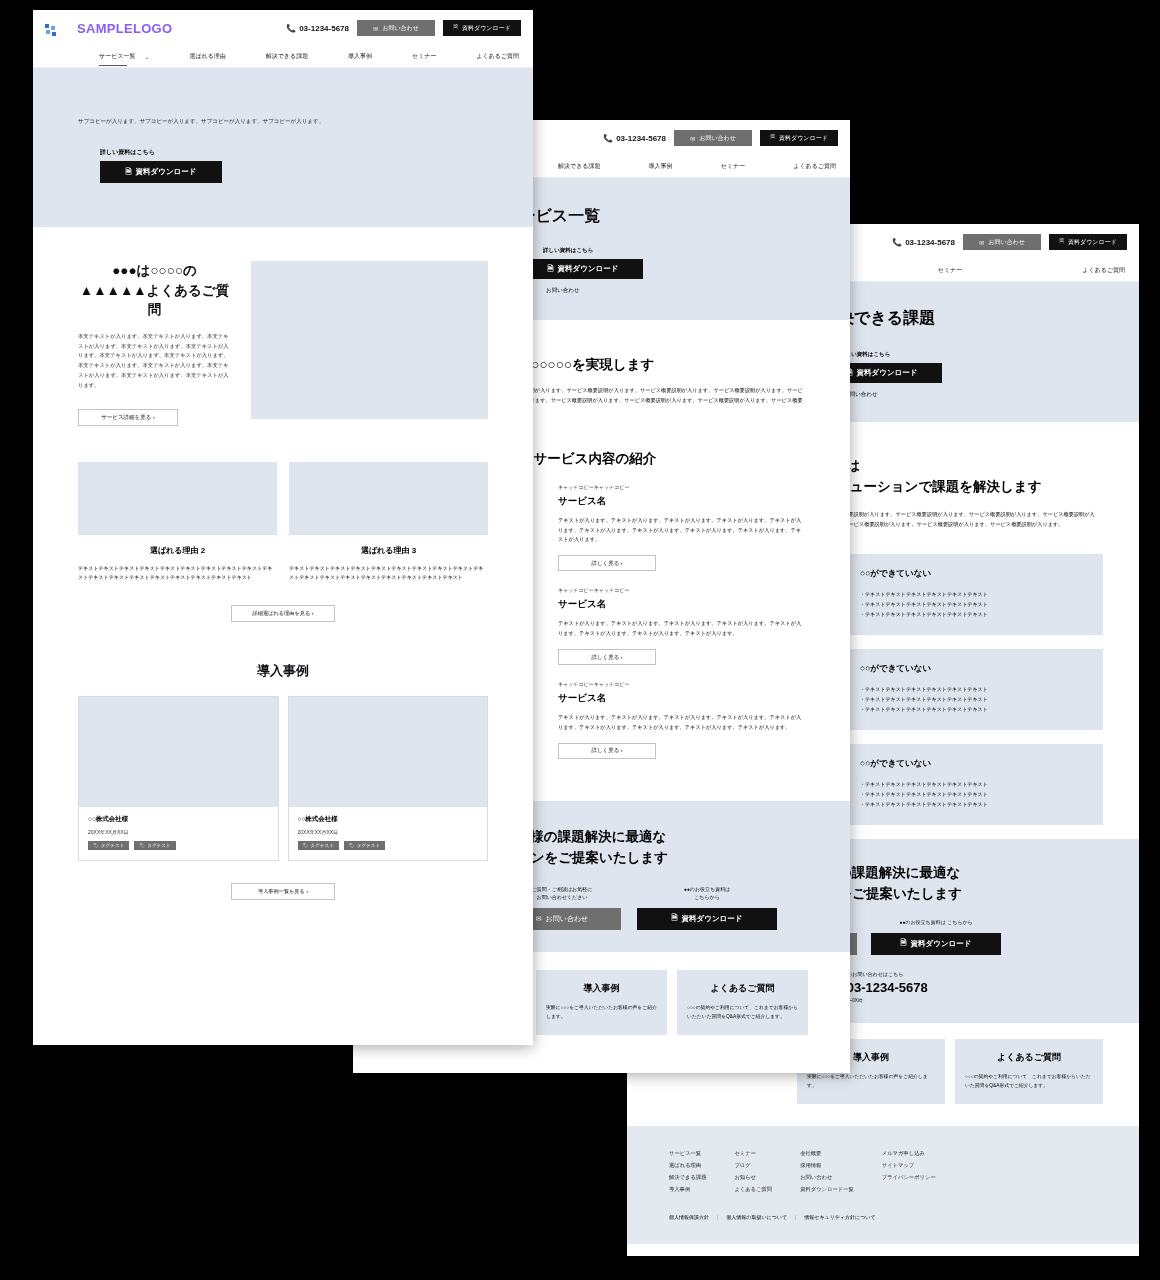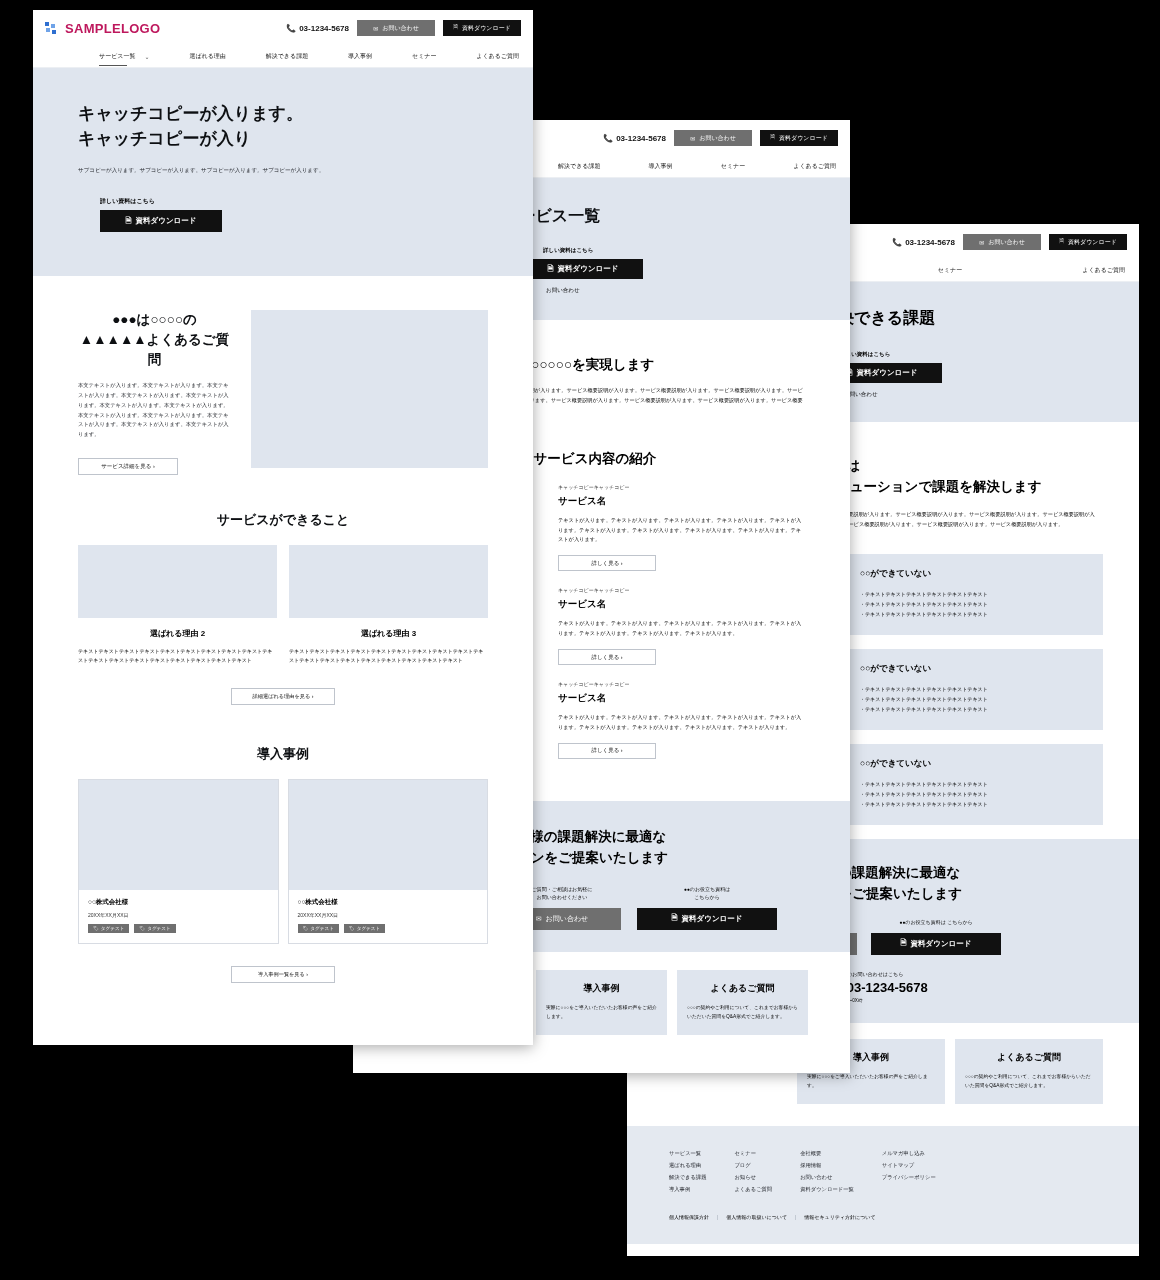--- a/index.html
+++ b/index.html
@@ -18,21 +18,21 @@
     overflow: hidden;
     box-shadow: 0 2px 14px rgba(0,0,0,.35);
   }
   #page-c { left: 627px; top: 224px; width: 512px; height: 1032px; z-index: 1; }
   #page-b { left: 353px; top: 120px; width: 497px; height: 953px; z-index: 2; }
   #page-a { left: 33px;  top: 10px;  width: 500px; height: 1035px; z-index: 3; }
 
   
   .hdr { background:#fff; width:100%; }
   .hdr-top { display:flex; align-items:center; height:36px; padding:0 12px; }
-  .logo { display:flex; align-items:center; gap:8px; font-weight:bold; font-size:13px; letter-spacing:.3px; color:#be185d; }
+  .logo { display:flex; align-items:flex-end; gap:20px; font-weight:bold; font-size:13px; letter-spacing:.3px; color:#8b5cf6; }
   .logo-mark { width:12px; height:12px; position:relative; flex:none; }
   .logo-mark i { position:absolute; width:4px; height:4px; background:#2f6fd0; }
   .logo-mark i:nth-child(1){left:0;top:0;}
   .logo-mark i:nth-child(2){left:6px;top:2px;background:#6fa3e8;}
   .logo-mark i:nth-child(3){left:1px;top:6px;background:#6fa3e8;}
   .logo-mark i:nth-child(4){left:7px;top:8px;}
   .hdr-right { margin-left:auto; display:flex; align-items:center; gap:8px; }
   .tel { font-size:8px; font-weight:bold; color:#111; display:flex; align-items:center; gap:3px; white-space:nowrap; }
   .btn-gray, .btn-dark {
     display:flex; align-items:center; justify-content:center; gap:4px;
@@ -469,24 +469,20 @@
           <span class="nav-sp"></span>
         <span class="nav-i">導入事例</span>
           <span class="nav-sp"></span>
         <span class="nav-i">セミナー</span>
           <span class="nav-sp"></span>
         <span class="nav-i">よくあるご質問</span>
       </div>
     </div>
 
     <div class="hero a-hero">
-      <div class="h1">
-        <span>キャッチコピーが入ります。</span><br>
-        <span>キャッチコピーが入り</span>
-      </div>
       <div class="body-txt">サブコピーが入ります。サブコピーが入ります。サブコピーが入ります。サブコピーが入ります。</div>
       <div class="a-lead">詳しい資料はこちら</div>
       <div class="dark-btn a-dl" style="margin-left:22px">
         <span class="ic">🗎</span>
         <span>資料ダウンロード</span>
       </div>
     </div>
 
     <div class="sec2">
       <div style="flex:1">
@@ -494,21 +490,20 @@
           <span>●●●は○○○○の</span><br>
           <span>▲▲▲▲▲よくあるご質問</span>
         </div>
         <div class="body-txt">本文テキストが入ります。本文テキストが入ります。本文テキストが入ります。本文テキストが入ります。本文テキストが入ります。本文テキストが入ります。本文テキストが入ります。本文テキストが入ります。本文テキストが入ります。本文テキストが入ります。本文テキストが入ります。本文テキストが入ります。</div>
         <div class="outline-btn">サービス詳細を見る ›</div>
       </div>
       <div class="ph sec2-img"></div>
     </div>
 
     <div class="sec3">
-      <div class="sec-title">サービスができること</div>
       <div class="cards3">
         <div class="c">
           <div class="ph cimg"></div>
           <div class="ct">選ばれる理由 2</div>
           <div class="cb">テキストテキストテキストテキストテキストテキストテキストテキストテキストテキストテキストテキストテキストテキストテキストテキストテキストテキスト</div>
         </div>
         <div class="c">
           <div class="ph cimg"></div>
           <div class="ct">選ばれる理由 3</div>
           <div class="cb">テキストテキストテキストテキストテキストテキストテキストテキストテキストテキストテキストテキストテキストテキストテキストテキストテキストテキスト</div>

